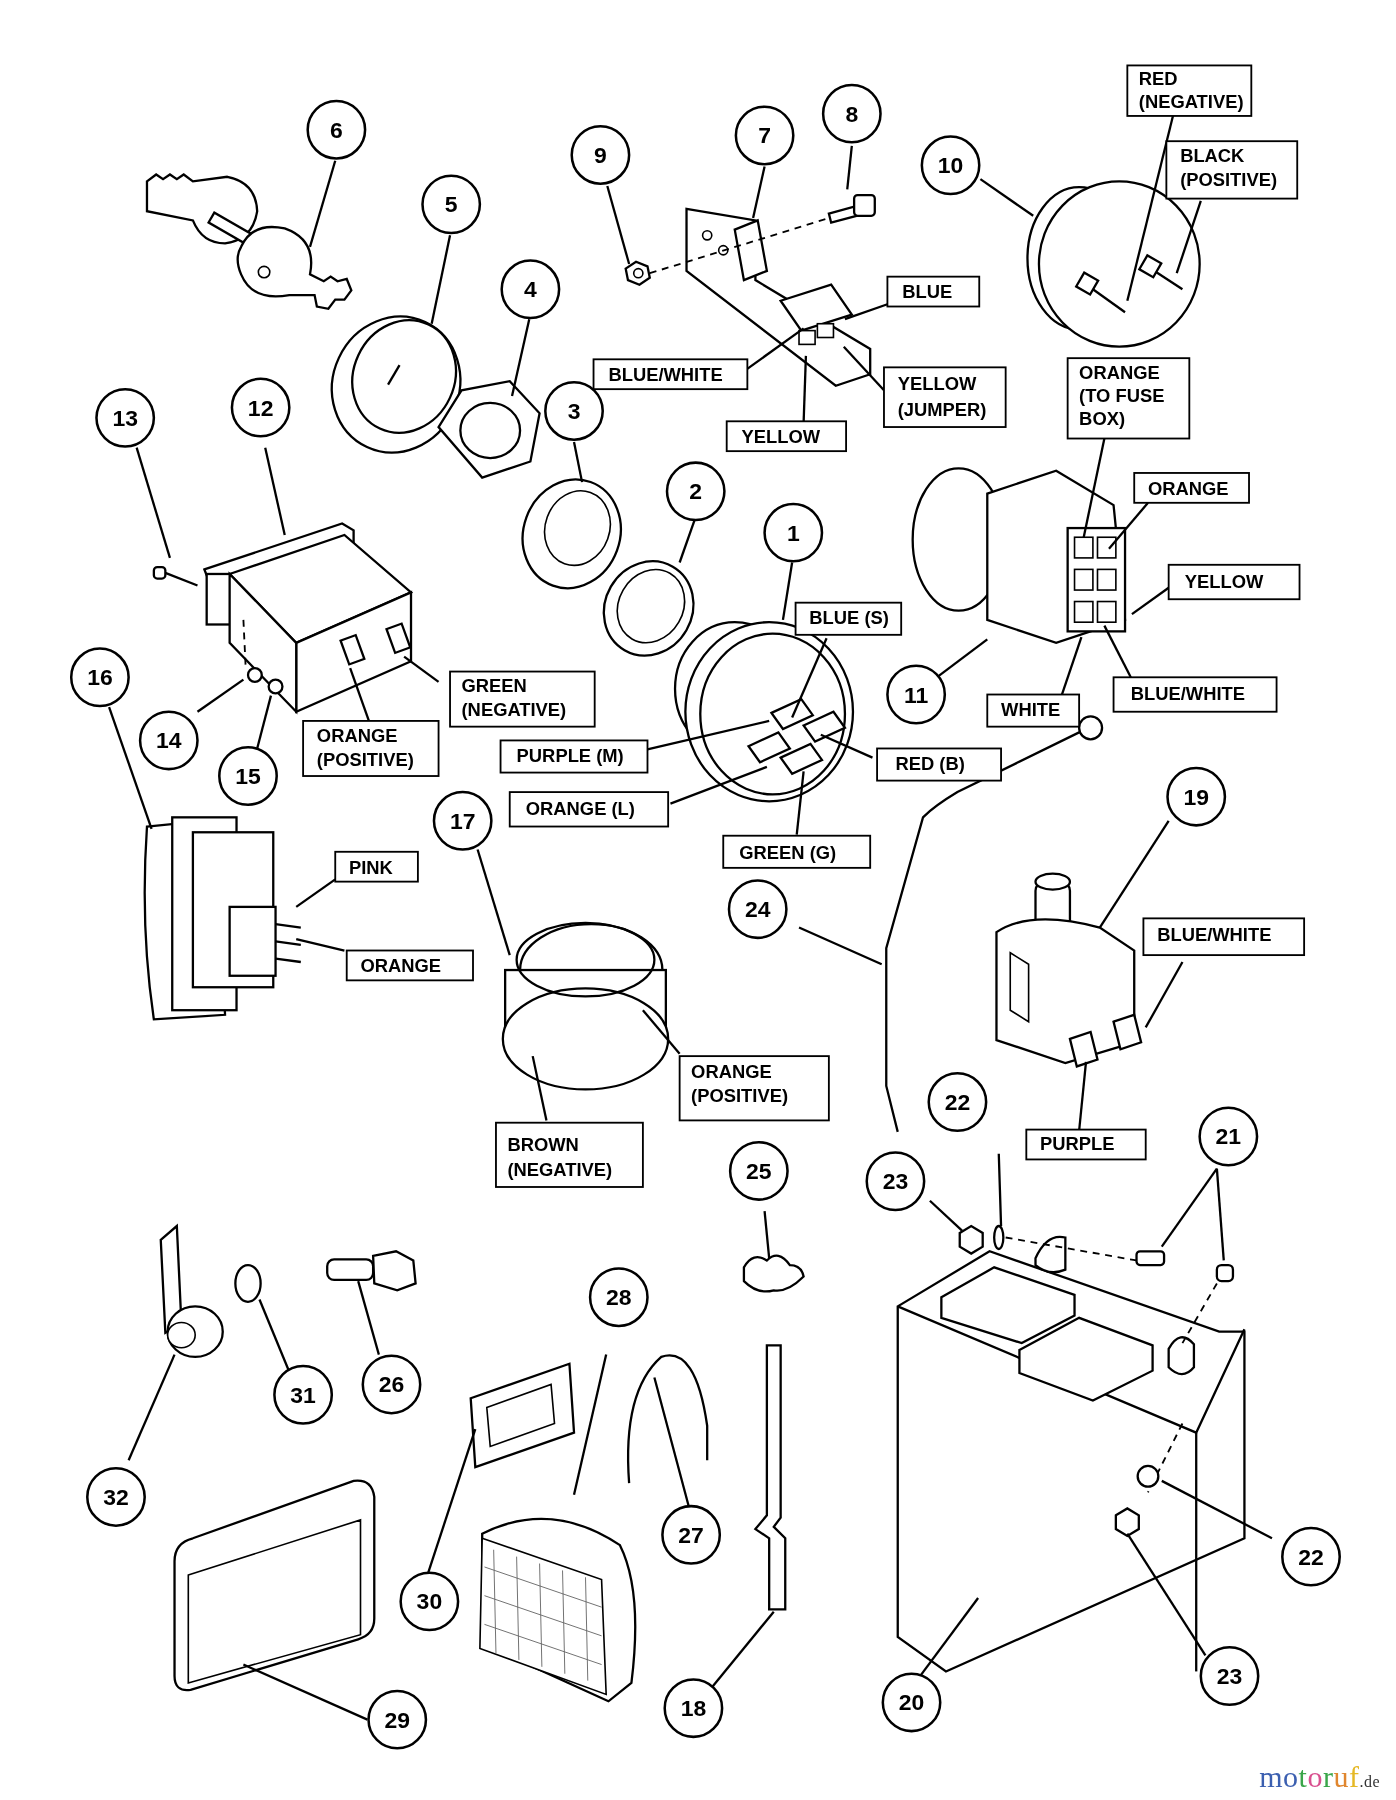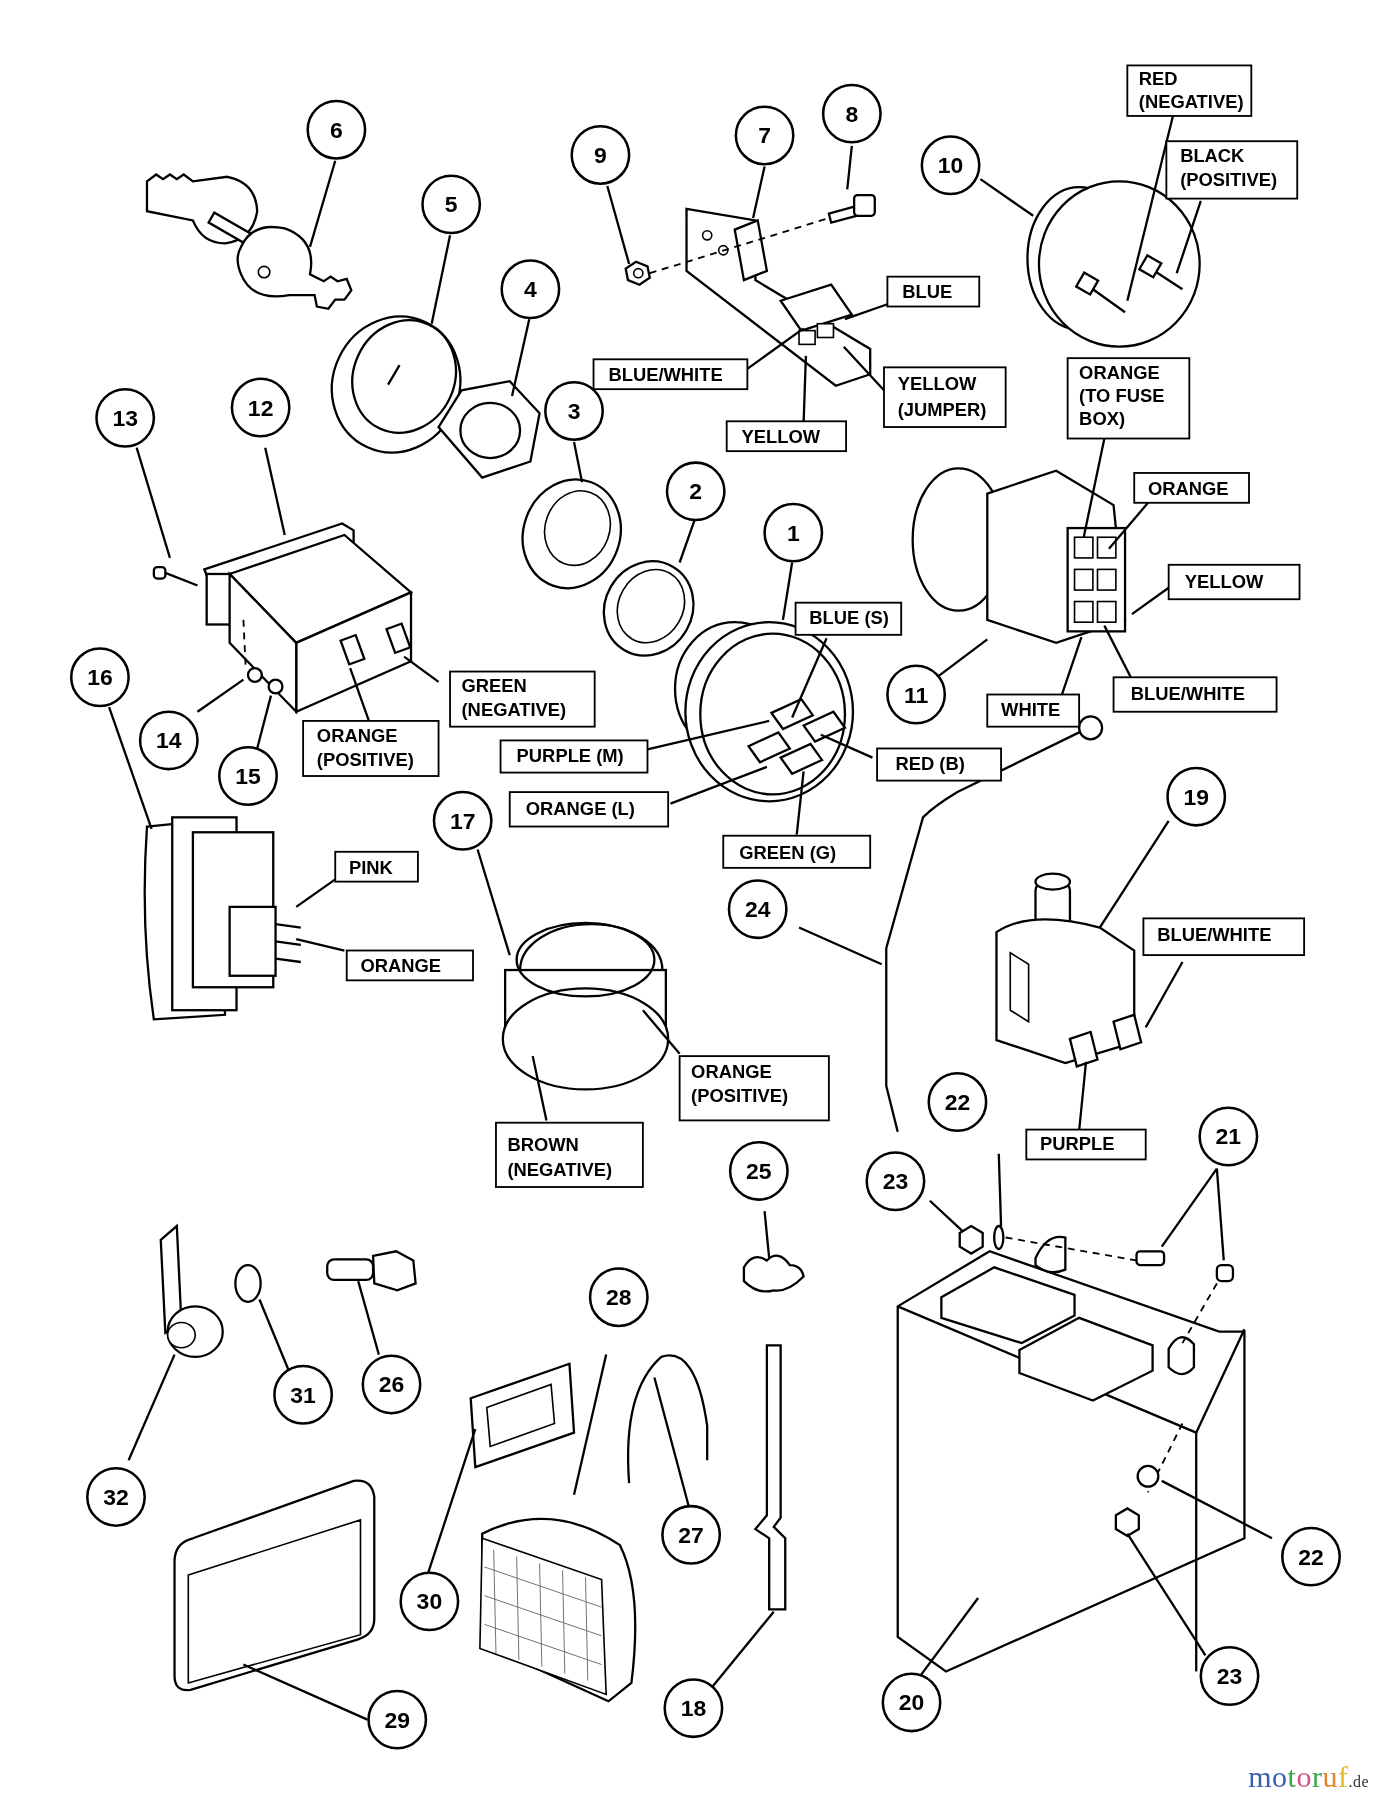--- a/index.html
+++ b/index.html
@@ -7,21 +7,21 @@
   #diagram { position: absolute; left: 0; top: 0; width: 1396px; height: 1800px; }
   .callout-circle { fill: #ffffff; stroke: #000; stroke-width: 2.2; }
   .callout-text { font-family: "Liberation Sans", sans-serif; font-weight: bold; font-size: 20px; fill: #000; text-anchor: middle; dominant-baseline: central; }
   .label-box { fill: #ffffff; stroke: #000; stroke-width: 1.6; }
   .label-text { font-family: "Liberation Sans", sans-serif; font-weight: bold; font-size: 16px; fill: #000; }
   .leader { stroke: #000; stroke-width: 2; fill: none; }
   .part { stroke: #000; stroke-width: 2; fill: #fff; }
   .part-thin { stroke: #000; stroke-width: 1.4; fill: #fff; }
   .part-none { stroke: #000; stroke-width: 2; fill: none; }
   .dashed { stroke: #000; stroke-width: 1.6; stroke-dasharray: 6 5; fill: none; }
-  .watermark { position: absolute; right: 27px; bottom: 6px; font-family: "Liberation Serif", serif; font-size: 30px; letter-spacing: 0.5px; }
+  .watermark { position: absolute; right: 16px; bottom: 6px; font-family: "Liberation Serif", serif; font-size: 30px; letter-spacing: 0.5px; }
   .watermark span { display: inline; }
   .wm-suffix { font-size: 16px; color: #333; }
 </style>
 </head>
 <body>
 
 <svg id="diagram" viewBox="0 0 1216 1568" xmlns="http://www.w3.org/2000/svg">
 
   <g>
     <path class="part" d="M128,158 l8,-6 l6,4 l6,-4 l6,4 l6,-4 l8,6 l30,-4 q25,5 26,30 q-4,25 -28,28 q-20,0 -28,-20 l-40,-8 z"></path>

